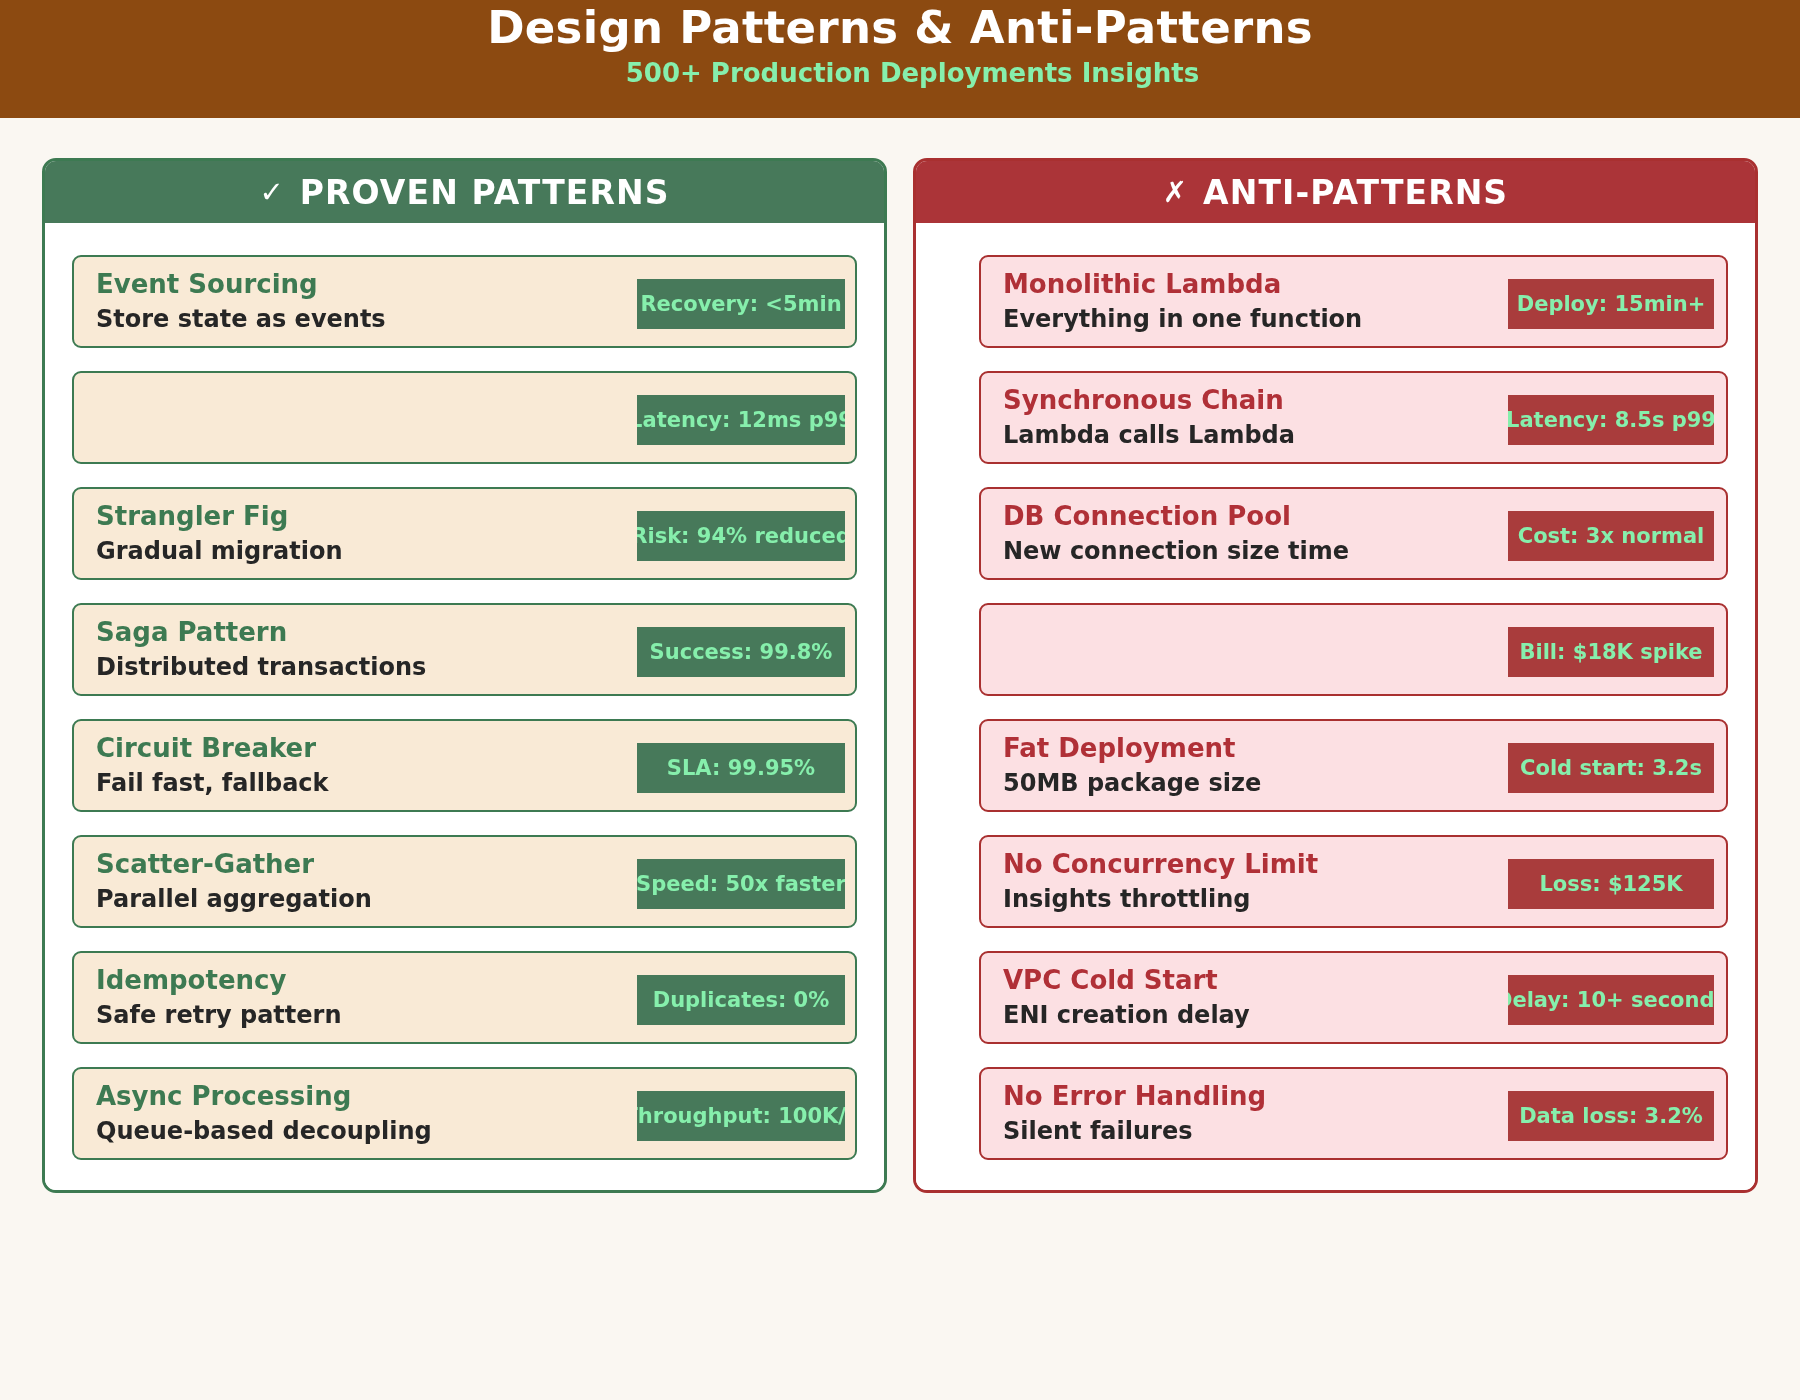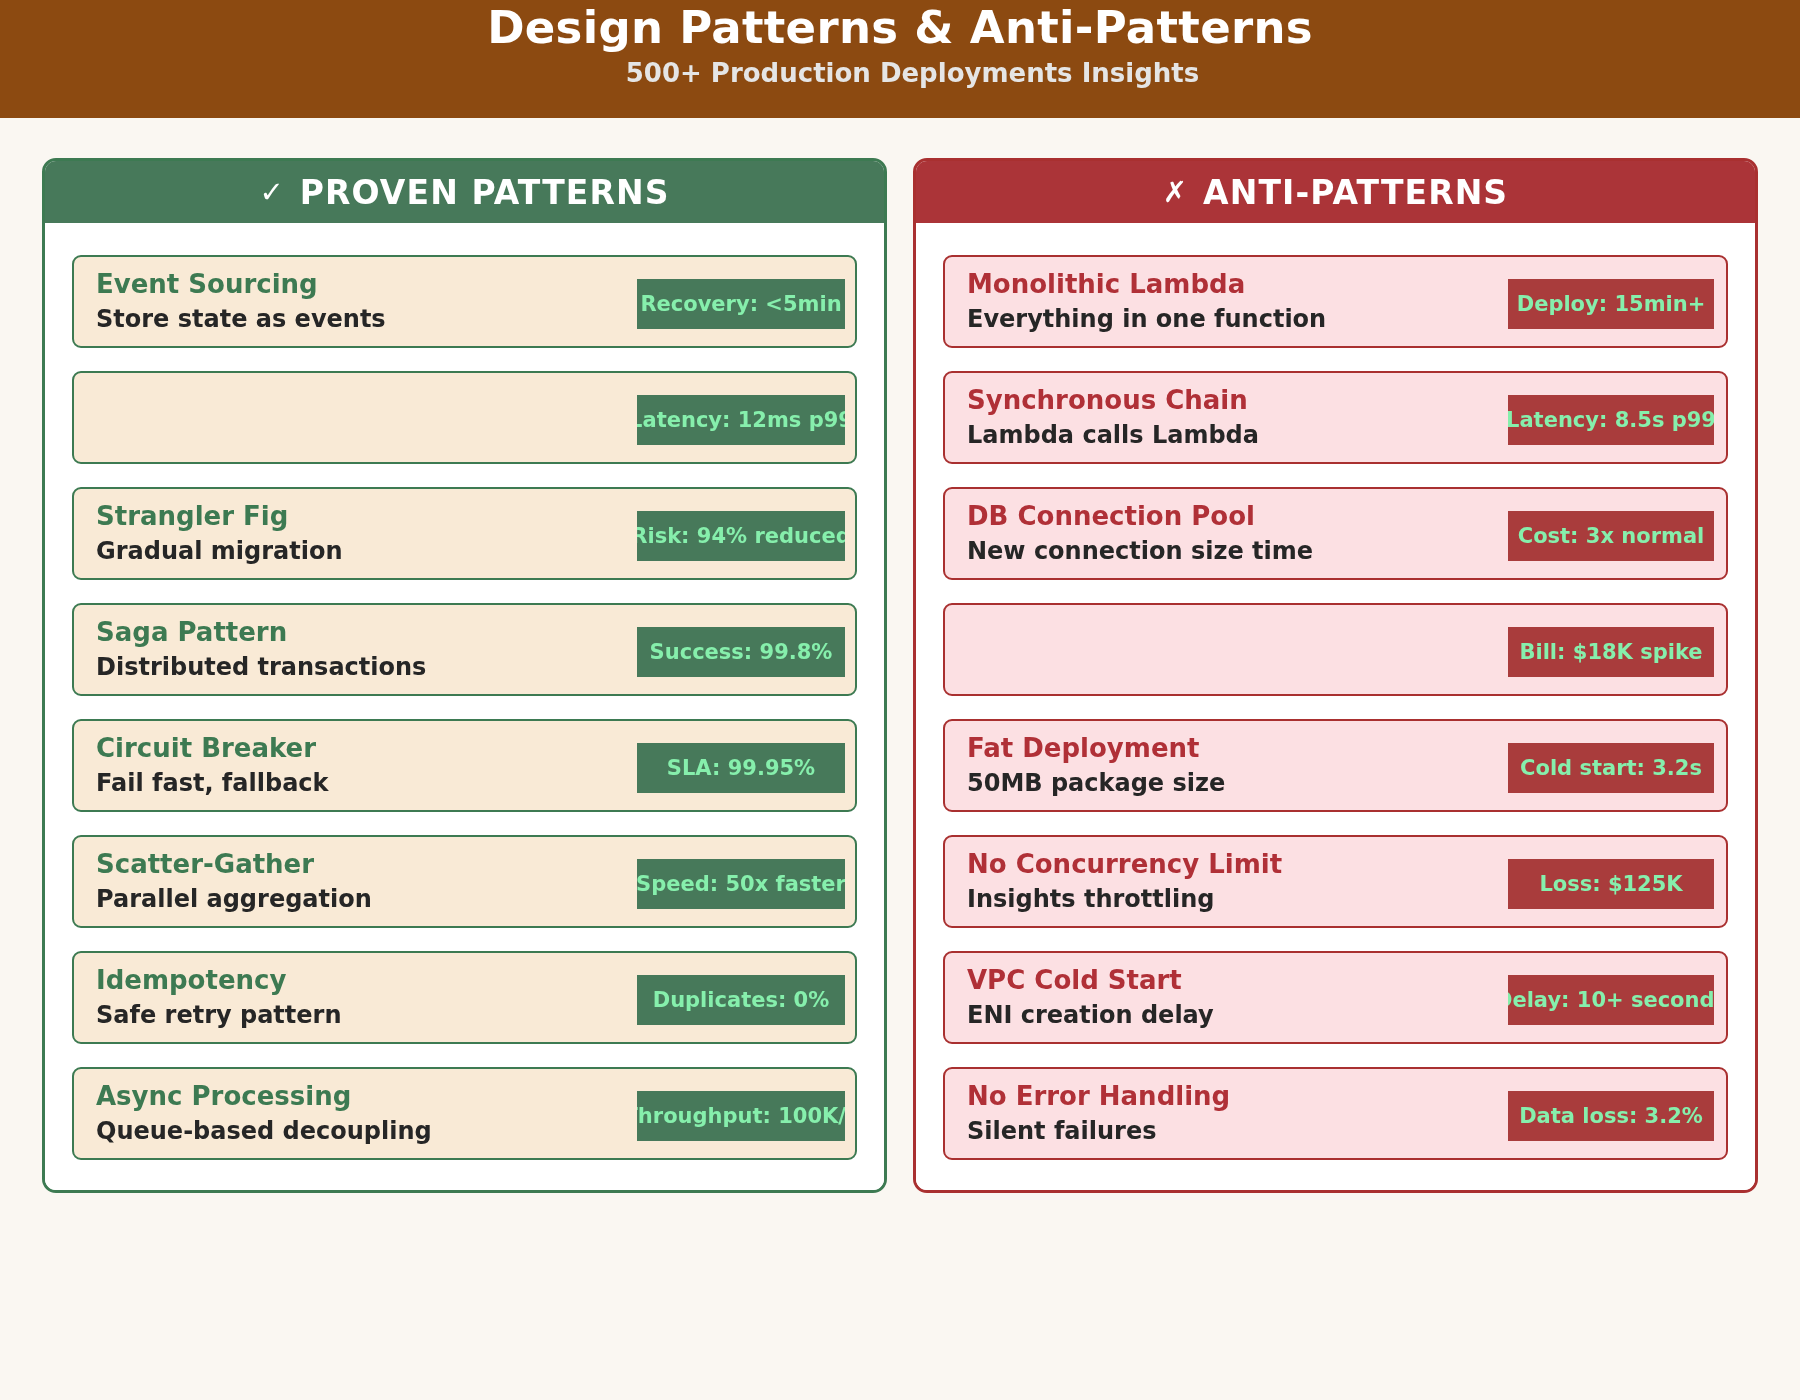--- a/index.html
+++ b/index.html
@@ -31,21 +31,21 @@
     padding-top: 4px;
   }
   .header-title {
     color: #ffffff;
     font-size: 45px;
     font-weight: bold;
     letter-spacing: 0.3px;
     line-height: 1.05;
   }
   .header-subtitle {
-    color: #e5e5e5;
+    color: #86efac;
     font-size: 26px;
     font-weight: bold;
     margin-top: 9px;
     line-height: 1.05;
     margin-left: 25px;
   }
 
   
   .columns {
     position: absolute;
@@ -120,21 +120,21 @@
   
   .card {
     position: relative;
     height: 93px;
     border-radius: 9px;
     padding: 10px 20px 0 22px;
     display: flex;
     align-items: flex-start;
   }
   .card.good { background: #f9ead6; border: 2px solid #3d7a52; }
-  .card.bad  { background: #fce0e3; border: 2px solid #a93030; }
+  .card.bad  { background: #fce0e3; border: 2px solid #a93030; margin-left: 36px; }
 
   .card-text {
     display: flex;
     flex-direction: column;
     justify-content: flex-start;
     padding-top: 2px;
   }
   .card-title {
     font-size: 26px;
     font-weight: bold;

